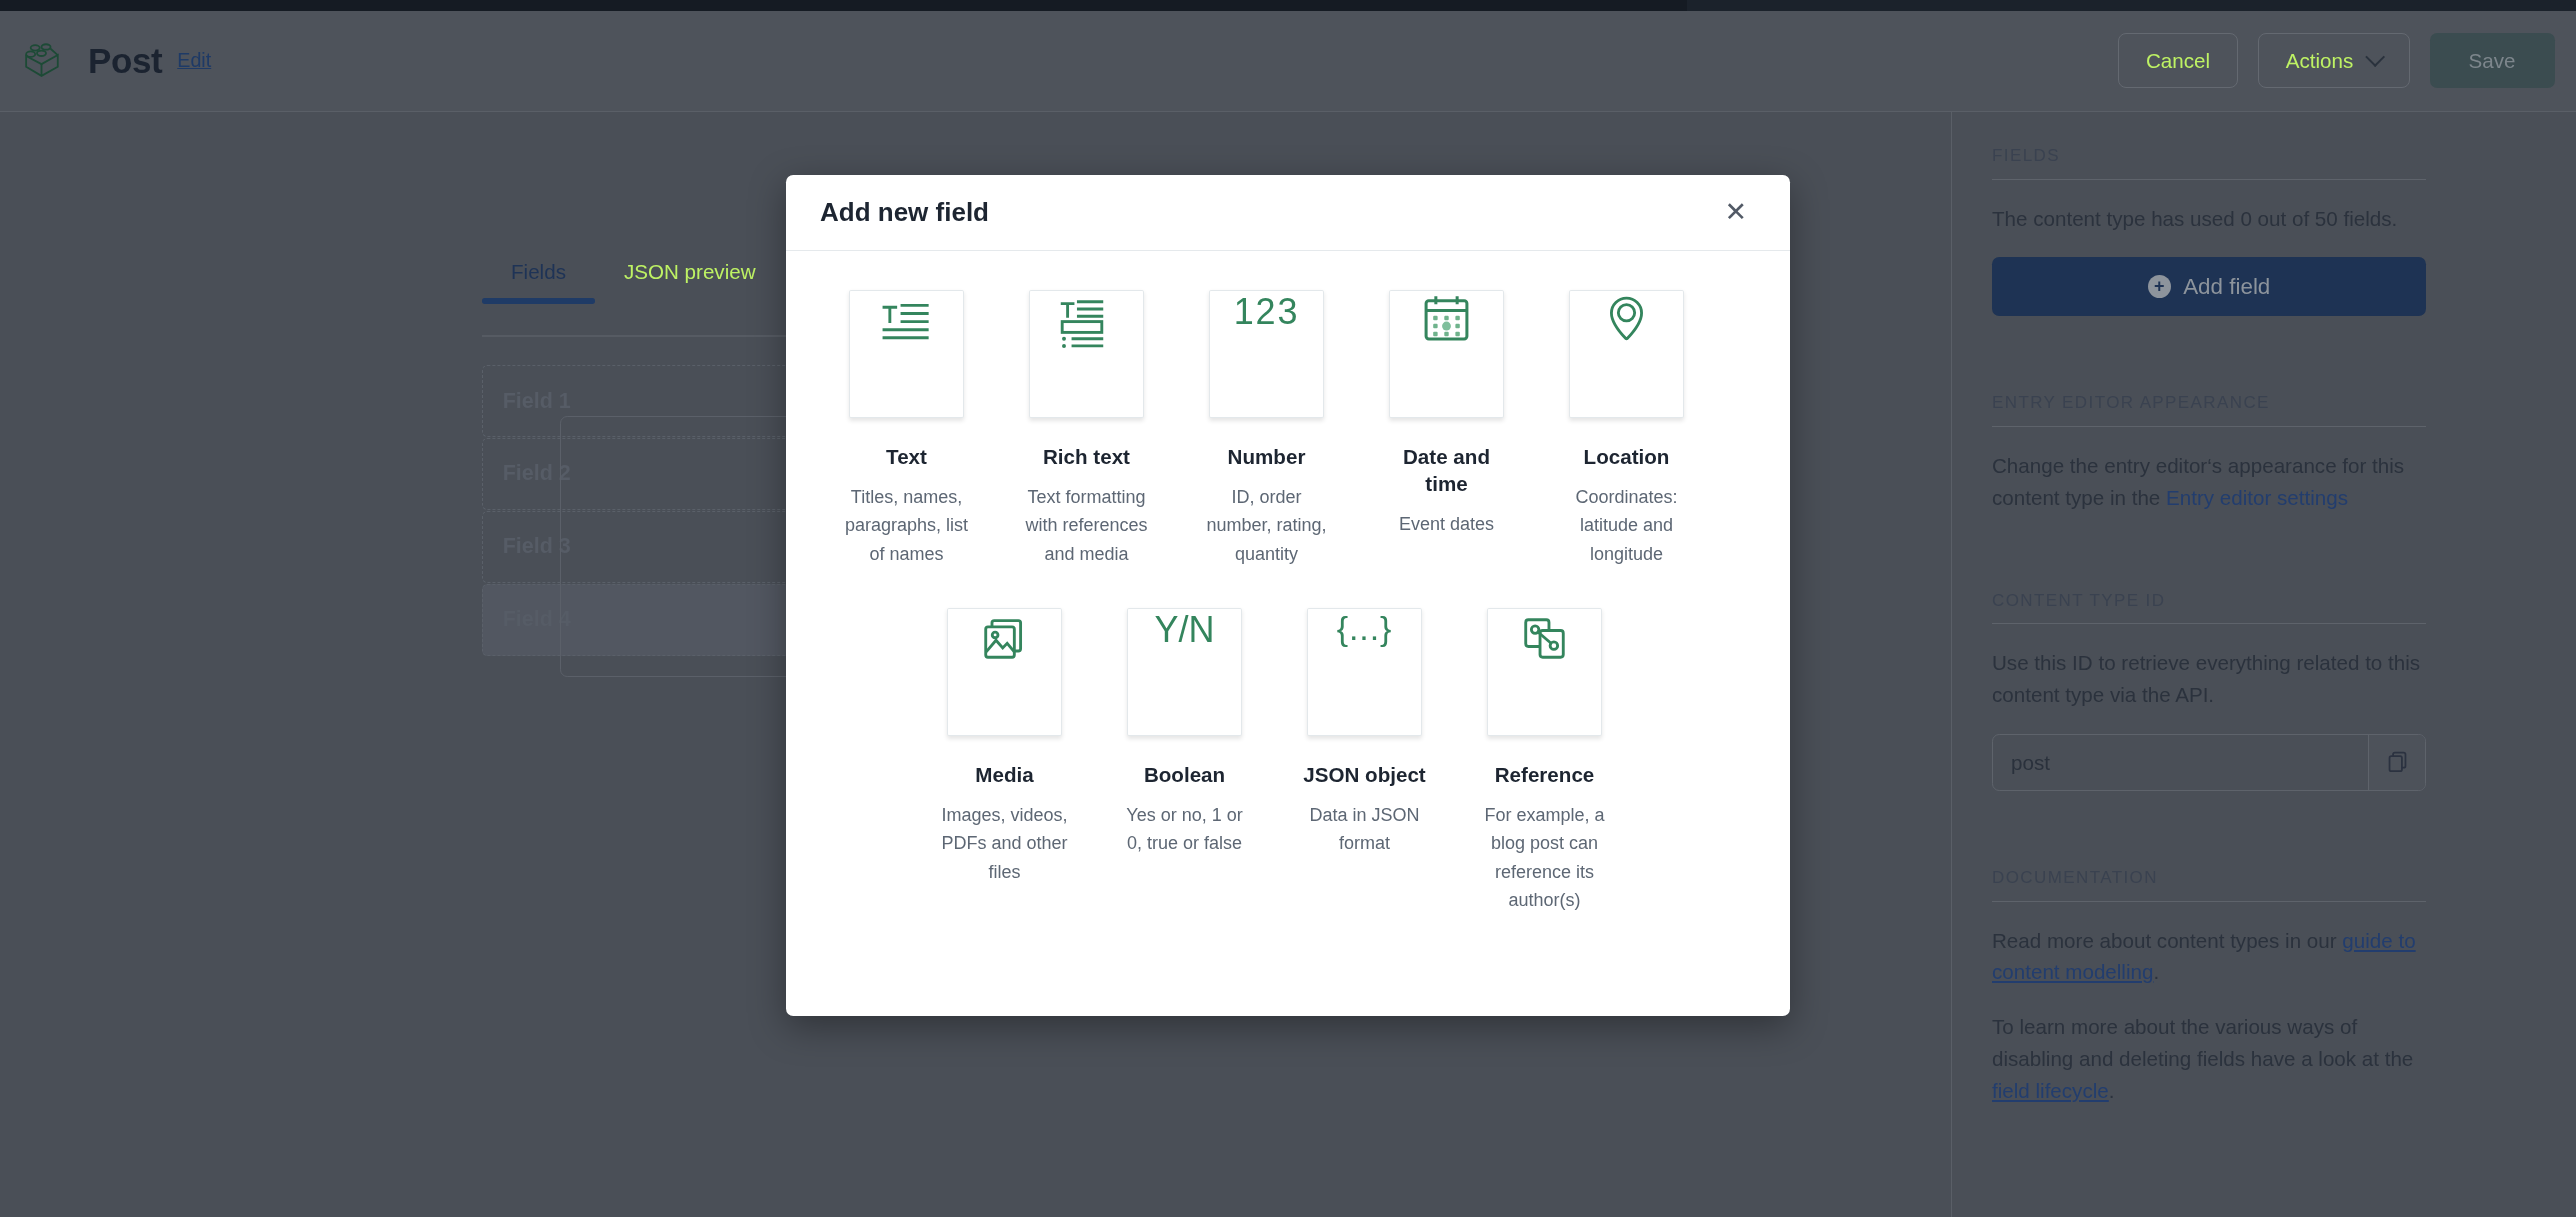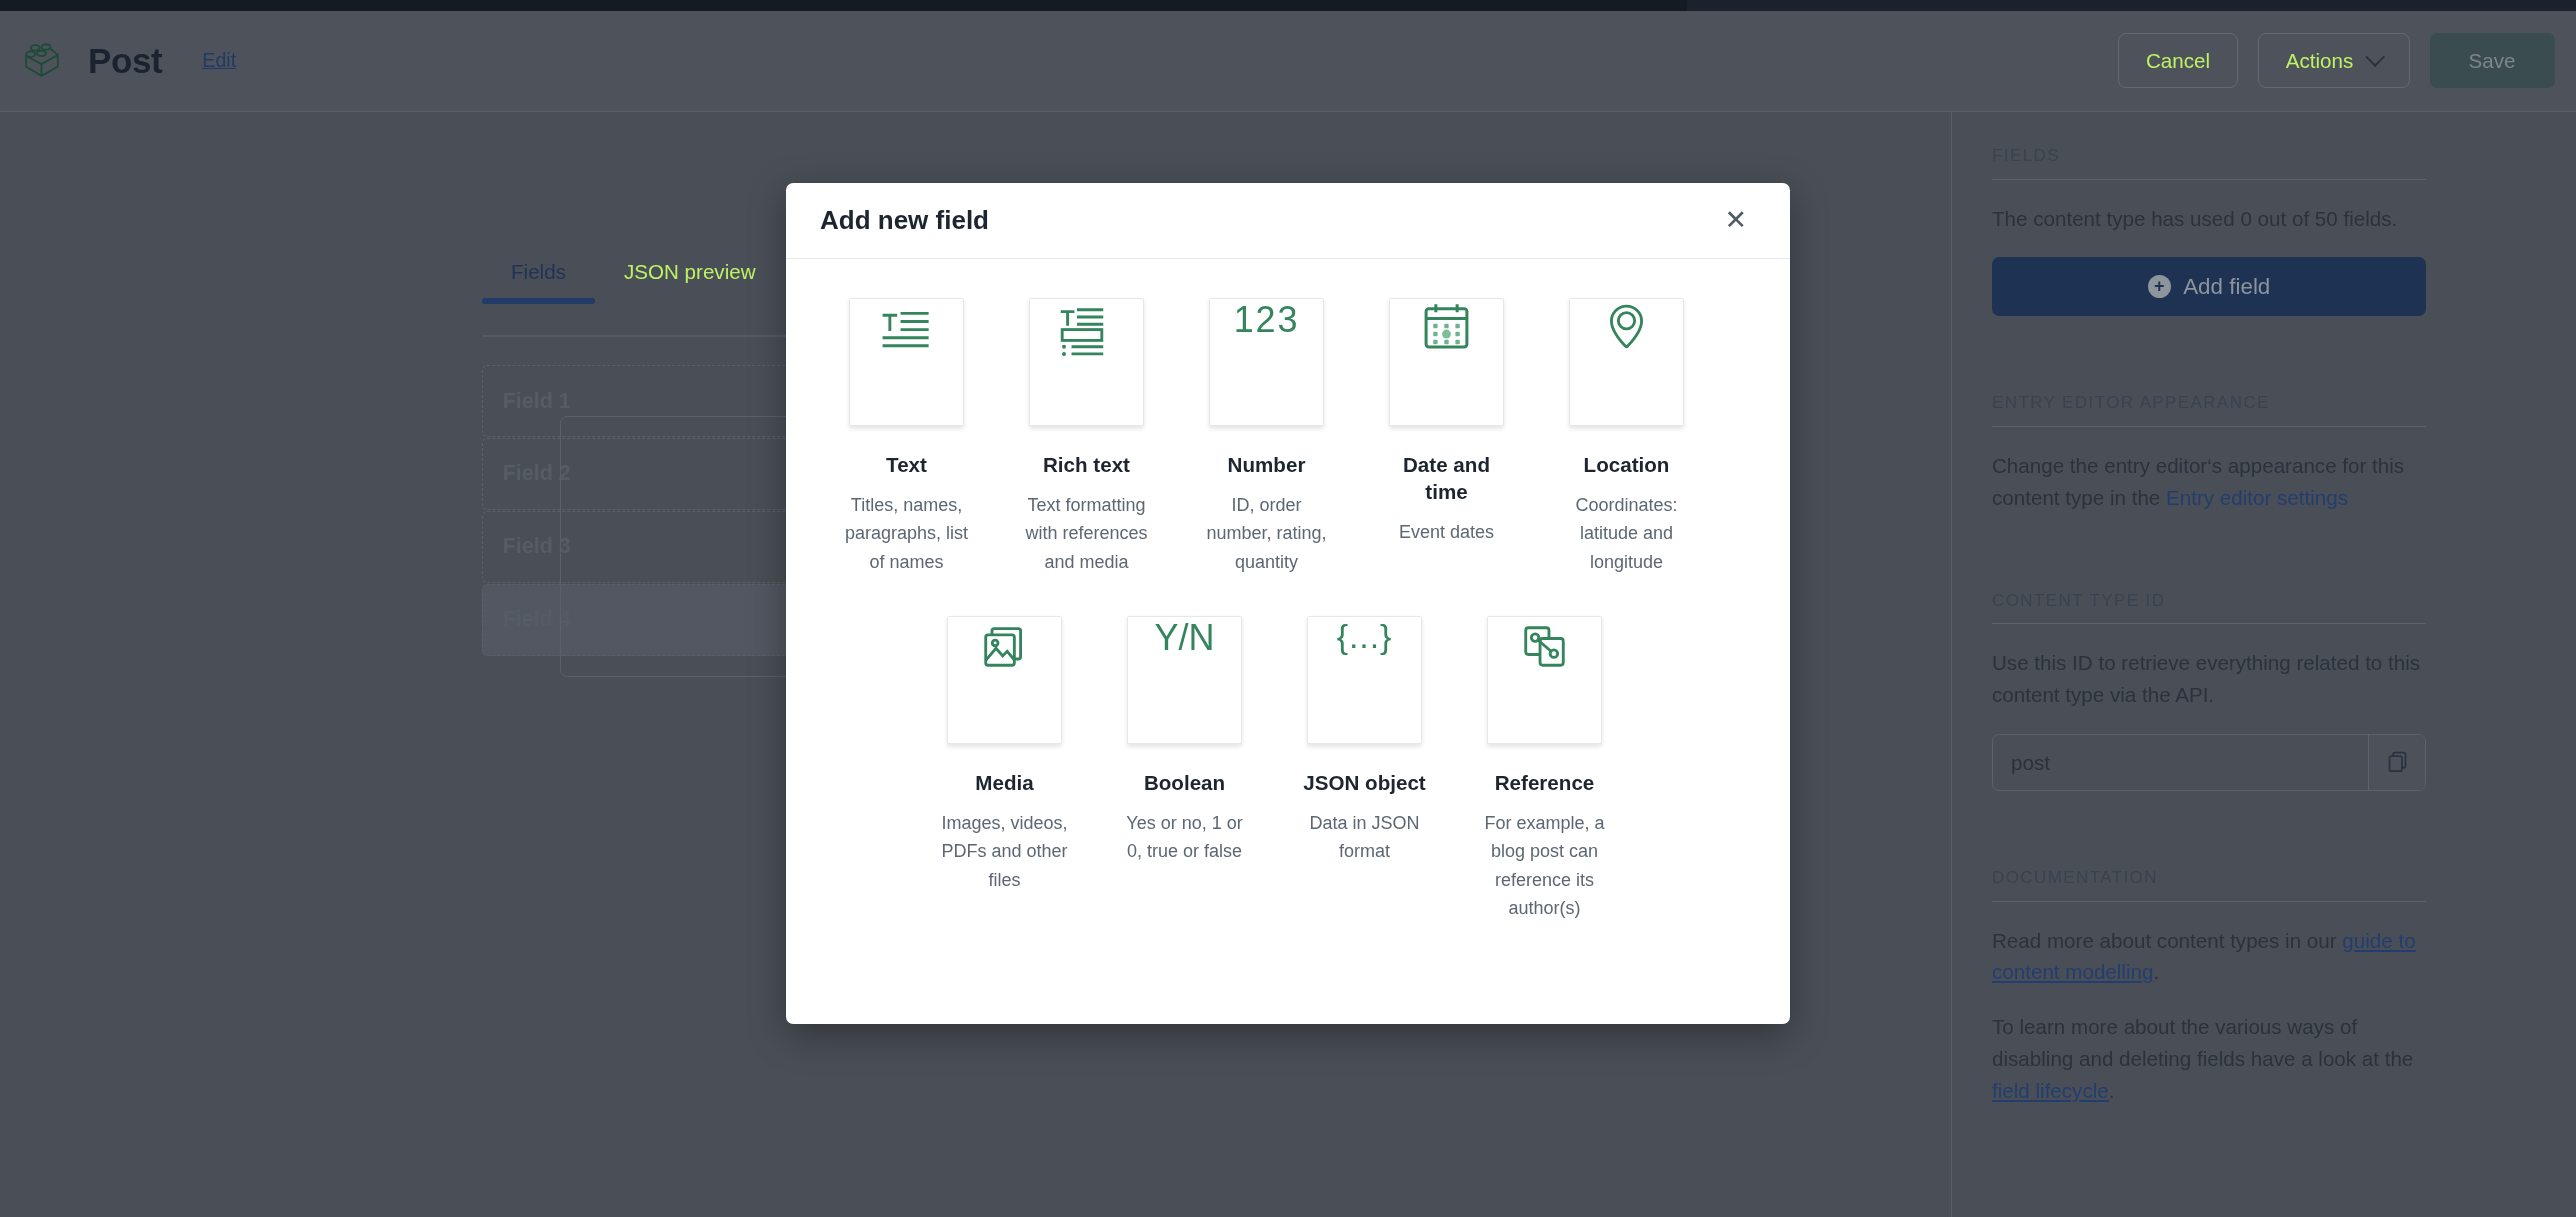--- a/index.html
+++ b/index.html
@@ -32,21 +32,21 @@
     display: flex; align-items: center;
   }
   #brand-block { display: flex; align-items: center; padding-left: 18px; }
   #brick-icon { width: 47px; height: 47px; }
   #page-title {
     font-size: 35px; font-weight: bold; color: #1b2330;
     margin-left: 23px; letter-spacing: -0.4px;
   }
   #edit-link {
     font-size: 19.7px; color: #1e3a66; text-decoration: underline;
-    margin-left: 40px; cursor: pointer;
+    margin-left: 15px; cursor: pointer;
   }
   #header-actions {
     margin-left: auto; display: flex; align-items: center; gap: 19.7px;
     padding-right: 21.5px;
   }
   .hdr-btn {
     height: 55px; border-radius: 8px; border: 0.9px solid #646971;
     background: transparent; color: #bef264; font-size: 20.6px;
     padding: 0 27px; display: flex; align-items: center; gap: 14.3px;
     cursor: pointer; font-family: "Liberation Sans", sans-serif;
@@ -141,21 +141,21 @@
   #copy-ctid-button {
     width: 57px; border: none; border-left: 0.9px solid #5e636b;
     background: #4d525a; display:flex; align-items:center;
     justify-content:center; cursor:pointer;
   }
   .sec-gap { margin-top: 43px; }
 
   
   #modal-overlay { position: absolute; inset: 0; }
   #modal {
-    position: absolute; left: 786px; top: 183px;
+    position: absolute; left: 786px; top: 175px;
     width: 1004px; height: 841px;
     background: #fff; border-radius: 7.2px;
     box-shadow: 0 10.7px 36px rgba(0,0,0,.35);
     overflow: hidden;
   }
   #modal-header {
     height: 76px; border-bottom: 0.9px solid #e5e9ec;
     display: flex; align-items: center; padding: 0 34px;
   }
   #modal-title { font-size: 26px; font-weight: bold; color: #1d2531; }

